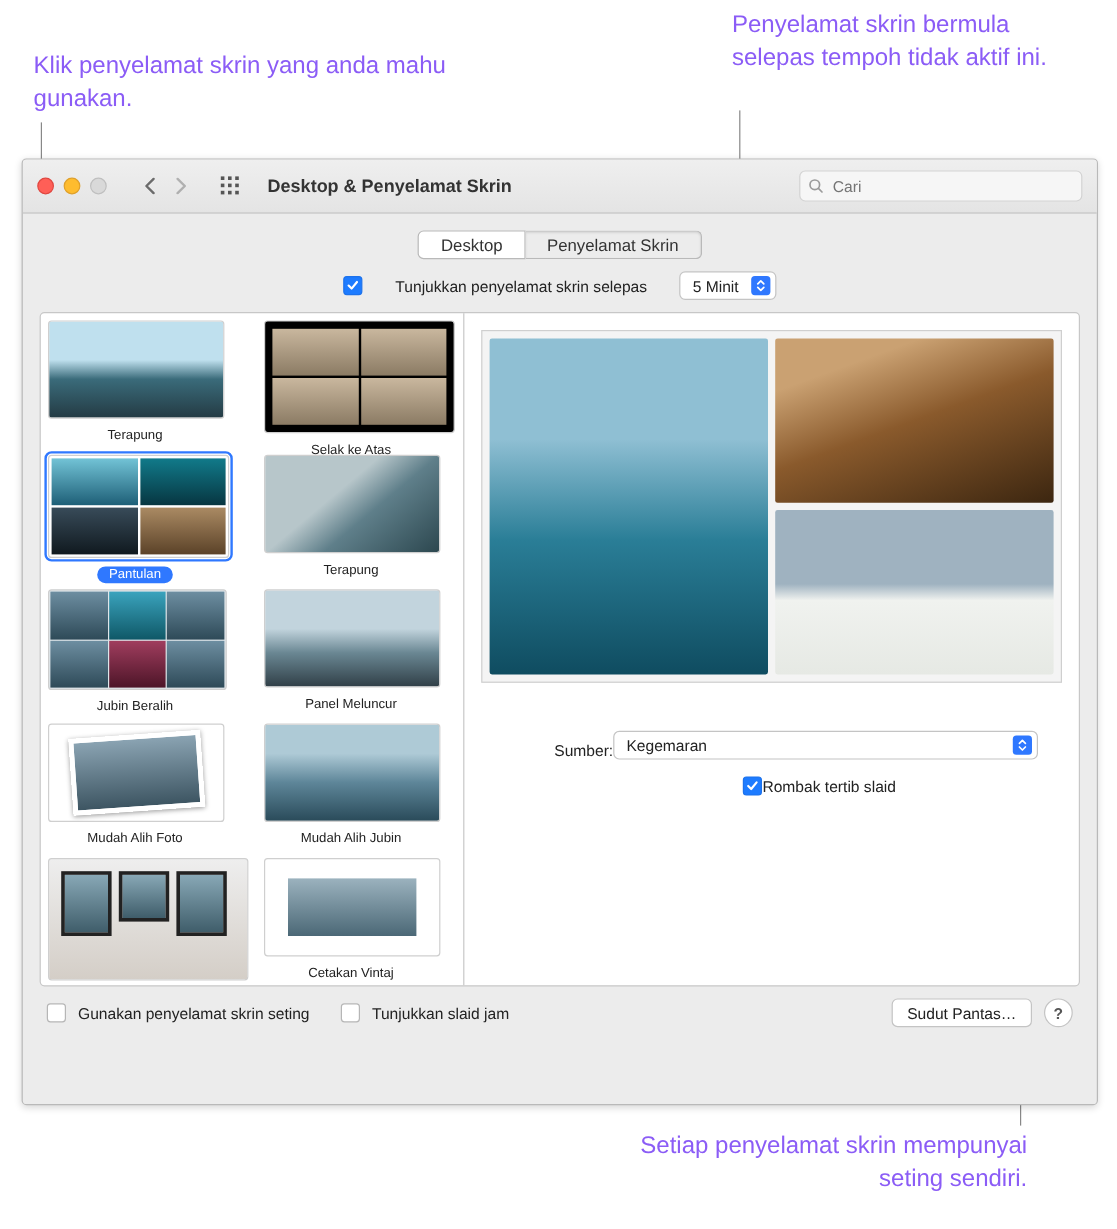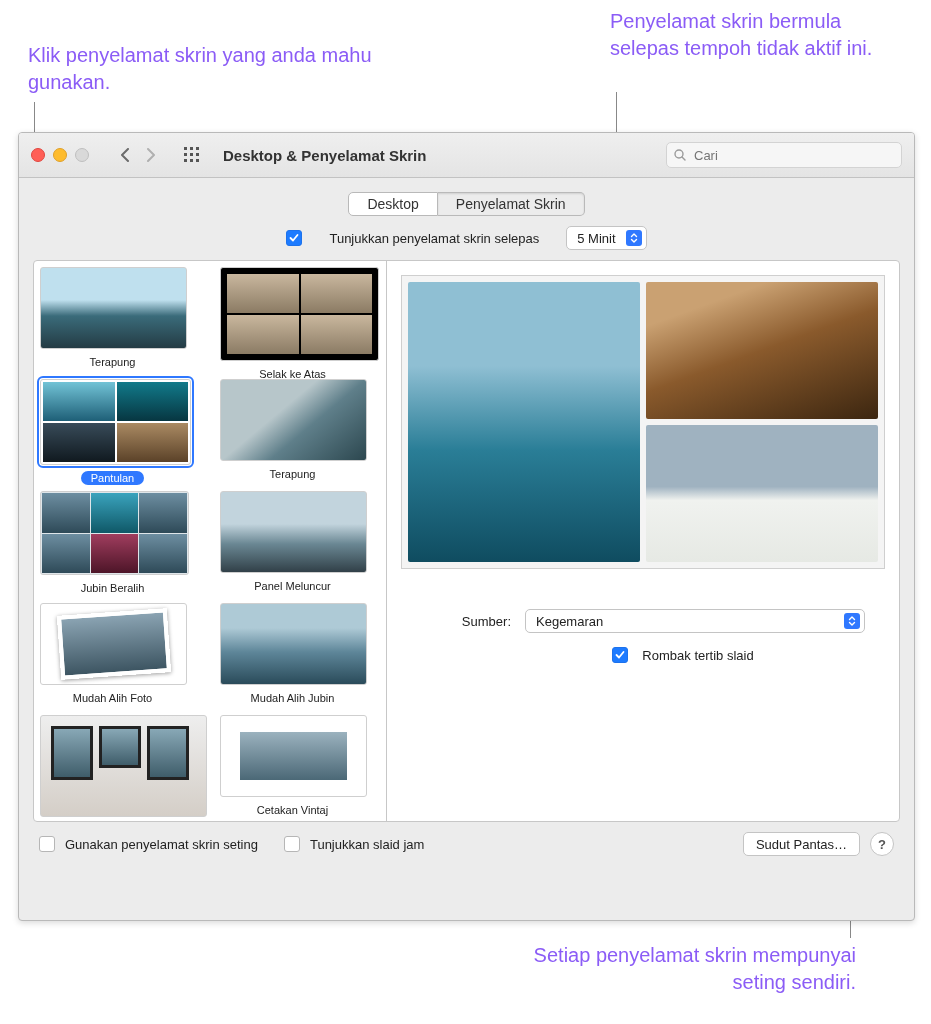--- a/index.html
+++ b/index.html
@@ -180,21 +180,21 @@
     grid-template-columns: 1fr 1fr;
     grid-template-rows: 1fr 1fr;
     gap: 6px;
     padding: 6px;
   }
   .pv-img { border-radius: 2px; }
   .pv1 { grid-row: 1 / span 2; background: linear-gradient(180deg,#8fbfd3 30%,#2a7e97 60%,#0f4c60 100%); }
   .pv2 { background: linear-gradient(160deg,#caa172 20%,#8a5a2c 50%,#3c2610 100%); }
   .pv3 { background: linear-gradient(180deg,#9fb2c0 45%,#f0f2ef 55%,#e6e9e4 100%); }
   .form-row {
-    display: flex; align-items: center; gap: 14px;
+    display: flex; align-items: flex-end; 
     padding: 0 20px 14px 30px;
   }
   .form-row .label { width: 80px; text-align: right; }
   .form-row .select { flex: 1; }
 
   .footer {
     display: flex; align-items: center;
     padding: 10px 6px 0;
     gap: 10px;
   }

